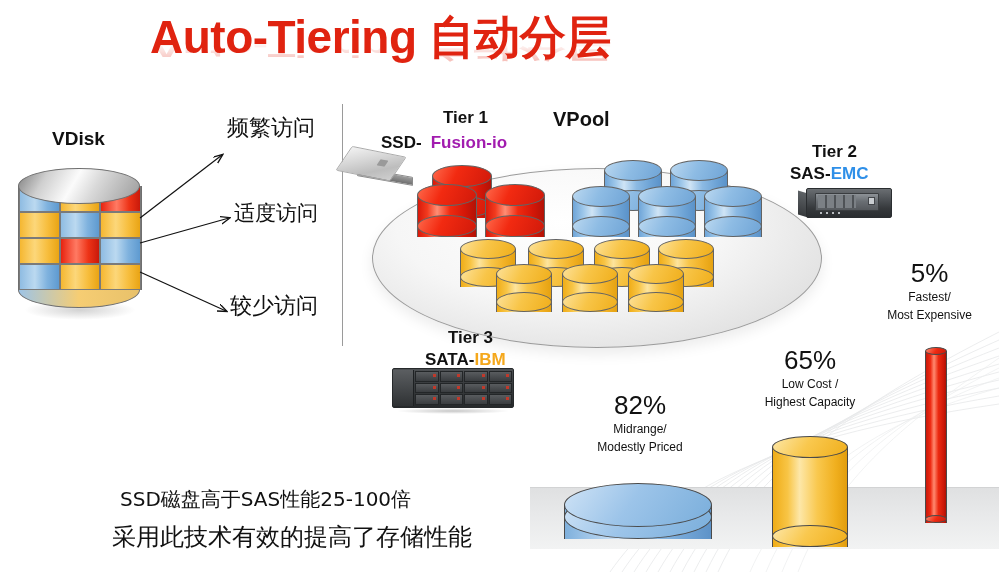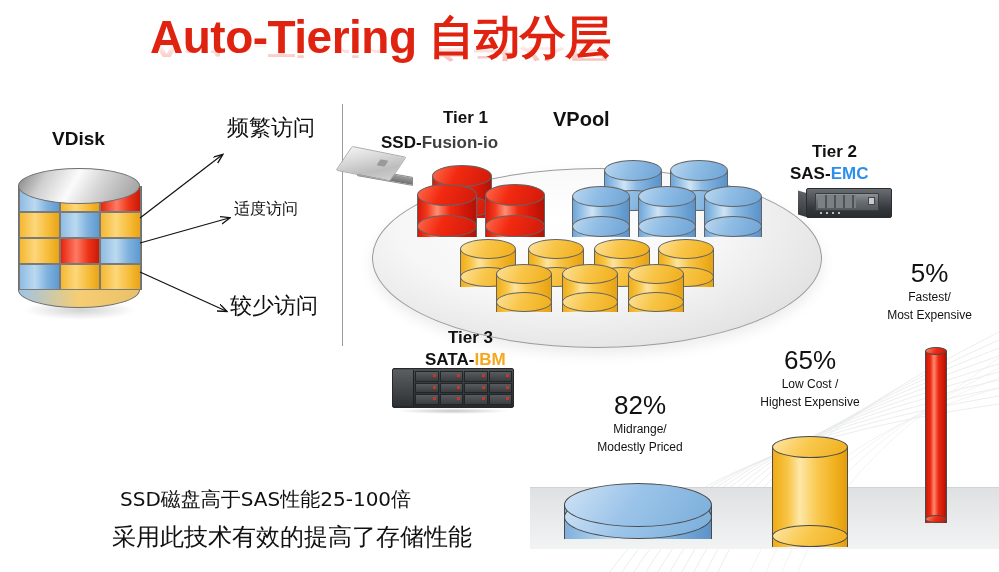--- a/index.html
+++ b/index.html
@@ -206,30 +206,30 @@
       <marker id="ah" markerWidth="9" markerHeight="9" refX="7" refY="3.2" orient="auto">
         <path d="M0,0 L8,3.2 L0,6.4" fill="none" stroke="#111" stroke-width="1.1"></path>
       </marker>
     </defs>
     <path d="M140,218 L222,155" stroke="#111" stroke-width="1.2" fill="none" marker-end="url(#ah)"></path>
     <path d="M140,243 L229,218" stroke="#111" stroke-width="1.2" fill="none" marker-end="url(#ah)"></path>
     <path d="M140,272 L226,311" stroke="#111" stroke-width="1.2" fill="none" marker-end="url(#ah)"></path>
   </svg>
 
   <div class="lbl cnfont" style="left:227px;top:113px;font-size:22px;">频繁访问</div>
-  <div class="lbl cnfont" style="left:234px;top:199px;font-size:16px;">适度访问</div>
+  <div class="lbl cnfont" style="left:234px;top:199px;font-size:21px;">适度访问</div>
   <div class="lbl cnfont" style="left:230px;top:291px;font-size:22px;">较少访问</div>
 
   <div class="platter"></div>
 
   <div class="lbl bold" style="left:553px;top:108px;font-size:20px;">VPool</div>
 
   <div class="lbl bold" style="left:443px;top:108px;font-size:17px;">Tier 1</div>
   <div class="lbl bold" style="left:381px;top:133px;font-size:17px;">
-    <span>SSD-</span><span style="color:#404040;">Fusion-io</span>
+    <span>SSD-</span><span style="color:#a21caf;margin-left:9px;">Fusion-io</span>
   </div>
 
   <div class="lbl bold" style="left:812px;top:142px;font-size:17px;">Tier 2</div>
   <div class="lbl bold" style="left:790px;top:164px;font-size:17px;">
     <span>SAS-</span><span style="color:#2E8FE8;">EMC</span>
   </div>
 
   <div class="lbl bold" style="left:448px;top:328px;font-size:17px;">Tier 3</div>
   <div class="lbl bold" style="left:425px;top:350px;font-size:17px;">
     <span>SATA-</span><span style="color:#F5A81C;">IBM</span>
@@ -368,21 +368,21 @@
 
   <div class="pct" style="left:566px;top:390px;width:148px;">
     <div class="num">82%</div>
     <div class="sub">Midrange/</div>
     <div class="sub">Modestly  Priced</div>
   </div>
 
   <div class="pct" style="left:718px;top:345px;width:184px;text-align:center;">
     <div class="num">65%</div>
     <div class="sub">Low  Cost /</div>
-    <div class="sub">Highest  Expensive</div>
+    <div class="sub">Highest  Capacity</div>
   </div>
 
   <div class="pct" style="left:860px;top:258px;width:139px;">
     <div class="num">5%</div>
     <div class="sub">Fastest/</div>
     <div class="sub">Most Expensive</div>
   </div>
 
   <div class="lbl cnfont" style="left:120px;top:486px;font-size:20px;">SSD磁盘高于SAS性能25-100倍</div>
   <div class="lbl cnfont" style="left:112px;top:521px;font-size:24px;">采用此技术有效的提高了存储性能</div>

